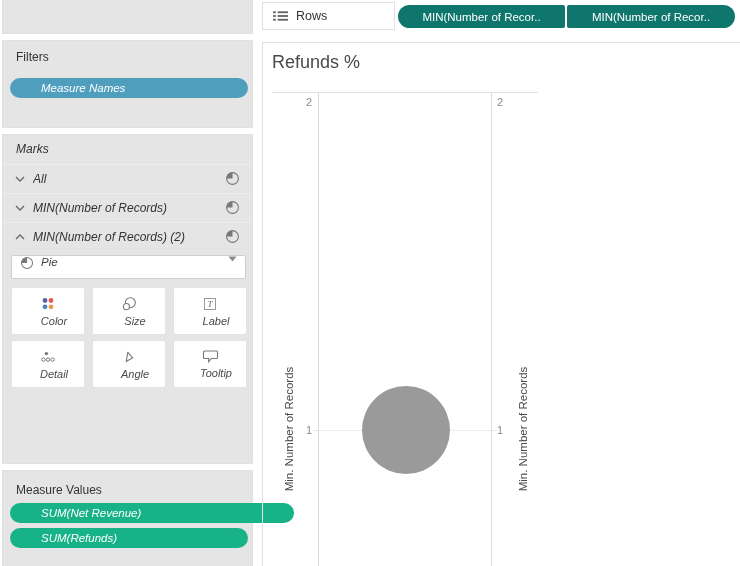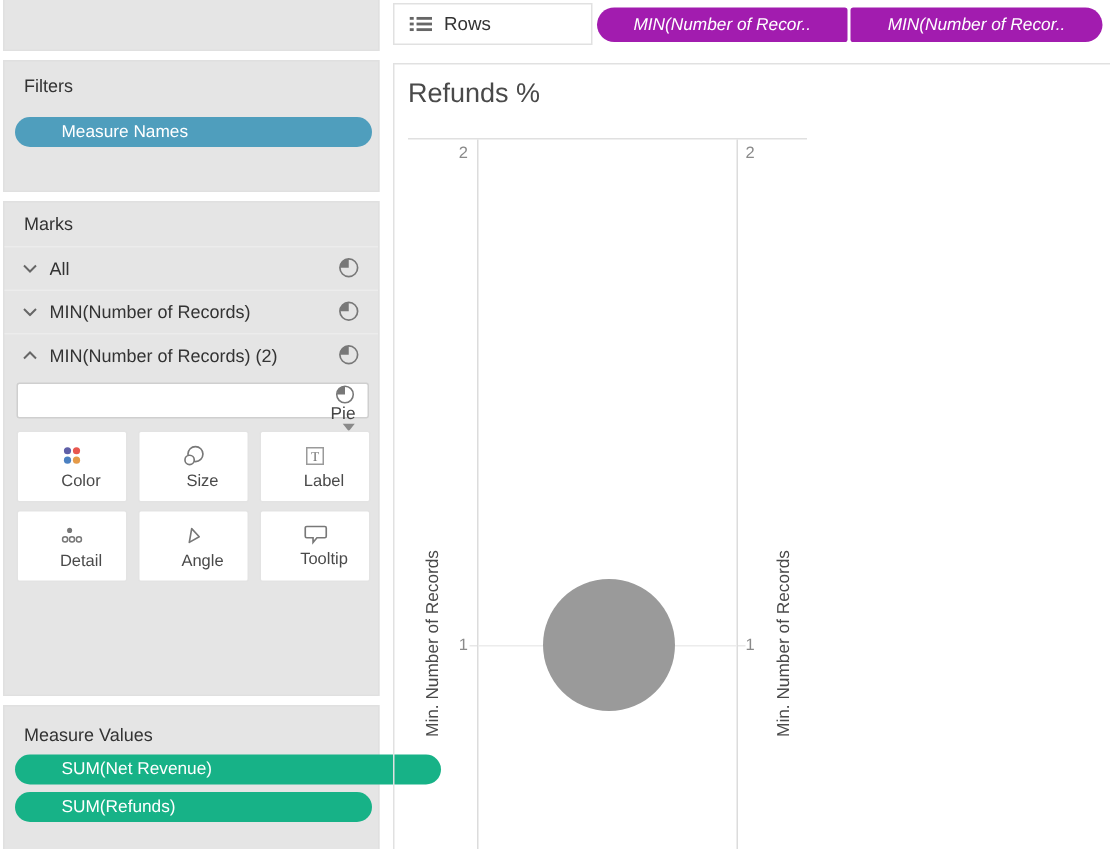--- a/index.html
+++ b/index.html
@@ -5,47 +5,47 @@
   html,body{margin:0;padding:0;background:#fff;}
   #app{
     position:relative;width:740px;height:566px;overflow:hidden;
     font-family:"Liberation Sans",sans-serif;color:#333;background:#fff;
     -webkit-font-smoothing:antialiased;
   }
   .card{position:absolute;left:2px;width:251px;background:#e5e5e5;border:1px solid #e0e0e0;box-sizing:border-box;}
   .card-title{position:absolute;left:13px;font-size:12px;color:#333;}
   .pill{
     position:absolute;height:20px;border-radius:10px;color:#fff;font-size:11.5px;
-    line-height:20px;padding-left:31px;box-sizing:border-box;cursor:default;white-space:nowrap;overflow:hidden;
+    line-height:20px;padding-left:31px;box-sizing:border-box;cursor:default;white-space:nowrap;overflow:hidden;font-style:italic;
   }
   .pill-blue{background:#4f9ebd;}
   .pill-green{background:#17b287;}
   .divider{position:absolute;left:0;right:0;height:1px;background:#ececec;}
   .marks-row{position:absolute;left:0;right:0;height:29px;display:flex;align-items:center;padding:0 12px;box-sizing:border-box;}
   .marks-row .row-label{font-size:12px;color:#333;margin-left:8px;flex:1;white-space:nowrap;overflow:hidden;}
   .icon{display:inline-flex;align-items:center;justify-content:center;flex:none;}
   .dropdown{
     position:absolute;left:8px;top:120px;width:235px;height:24px;border:1px solid #cfcfcf;border-radius:2px;
-    display:flex;align-items:flex-end;padding:0 8px;box-sizing:border-box;background:#fff;flex-direction:column;
+    display:flex;align-items:flex-start;padding:0 8px;box-sizing:border-box;background:#fff;
   }
   .dropdown .dd-label{font-size:11.5px;color:#444;margin-left:7px;flex:1;}
   .btn-grid{position:absolute;left:8px;top:152px;width:236px;display:grid;grid-template-columns:repeat(3,1fr);gap:5px 7px;}
   .mark-btn{
     height:46px;border:1px solid #e3e3e3;border-radius:2px;background:#fff;
     display:flex;flex-direction:column;align-items:center;justify-content:center;gap:3px;cursor:default;
   }
   .mark-btn .btn-label{font-size:11px;color:#4a4a4a;padding-left:12px;}
   .shelf-box{
     position:absolute;left:262px;top:2px;width:133px;height:28px;border:1px solid #e1e1e1;box-sizing:border-box;
     display:flex;align-items:center;padding-left:10px;background:#fff;
   }
   .shelf-box .shelf-label{font-size:12.5px;color:#333;margin-left:8px;}
   .shelf-pill{
-    position:absolute;top:5px;height:23px;background:#a21caf;color:#fff;font-size:11.5px;
-    display:flex;align-items:center;justify-content:center;box-sizing:border-box;white-space:nowrap;overflow:hidden;font-style:italic;
+    position:absolute;top:5px;height:23px;background:#0f766e;color:#fff;font-size:11.5px;
+    display:flex;align-items:center;justify-content:center;box-sizing:border-box;white-space:nowrap;overflow:hidden;
   }
   .line{position:absolute;background:#dcdcdc;}
   .tick{position:absolute;width:24px;font-size:11px;color:#8a8a8a;}
   .tick-l{text-align:right;}
   .tick-r{text-align:left;}
   .vlabel{
     position:absolute;font-size:11.5px;color:#4a4a4a;white-space:nowrap;
     transform:translate(-50%,-50%) rotate(-90deg);
   }
   .chart-title{position:absolute;left:272px;top:52px;font-size:18px;color:#4a4a4a;}
@@ -56,21 +56,21 @@
 
 <div id="app">
 
   <div class="card" style="top:-2px;height:36px;"></div>
 
   <div class="card" style="top:40px;height:88px;">
     <div class="card-title" style="top:9px;">Filters</div>
     <div class="pill pill-blue" style="left:7px;top:37px;width:238px;">Measure Names</div>
   </div>
 
-  <div class="card" style="top:134px;height:330px;">
+  <div class="card" style="top:134px;height:330px;font-style:italic;">
     <div class="card-title" style="top:7px;">Marks</div>
     <div class="divider" style="top:29px;"></div>
 
     <div class="marks-row" style="top:29px;">
       <span class="icon">
         <svg width="10" height="6" viewBox="0 0 10 6">
             <polyline points="1,1 5,5 9,1" fill="none" stroke="#666" stroke-width="1.3"></polyline>
           </svg>
       </span>
       <span class="row-label">All</span>

